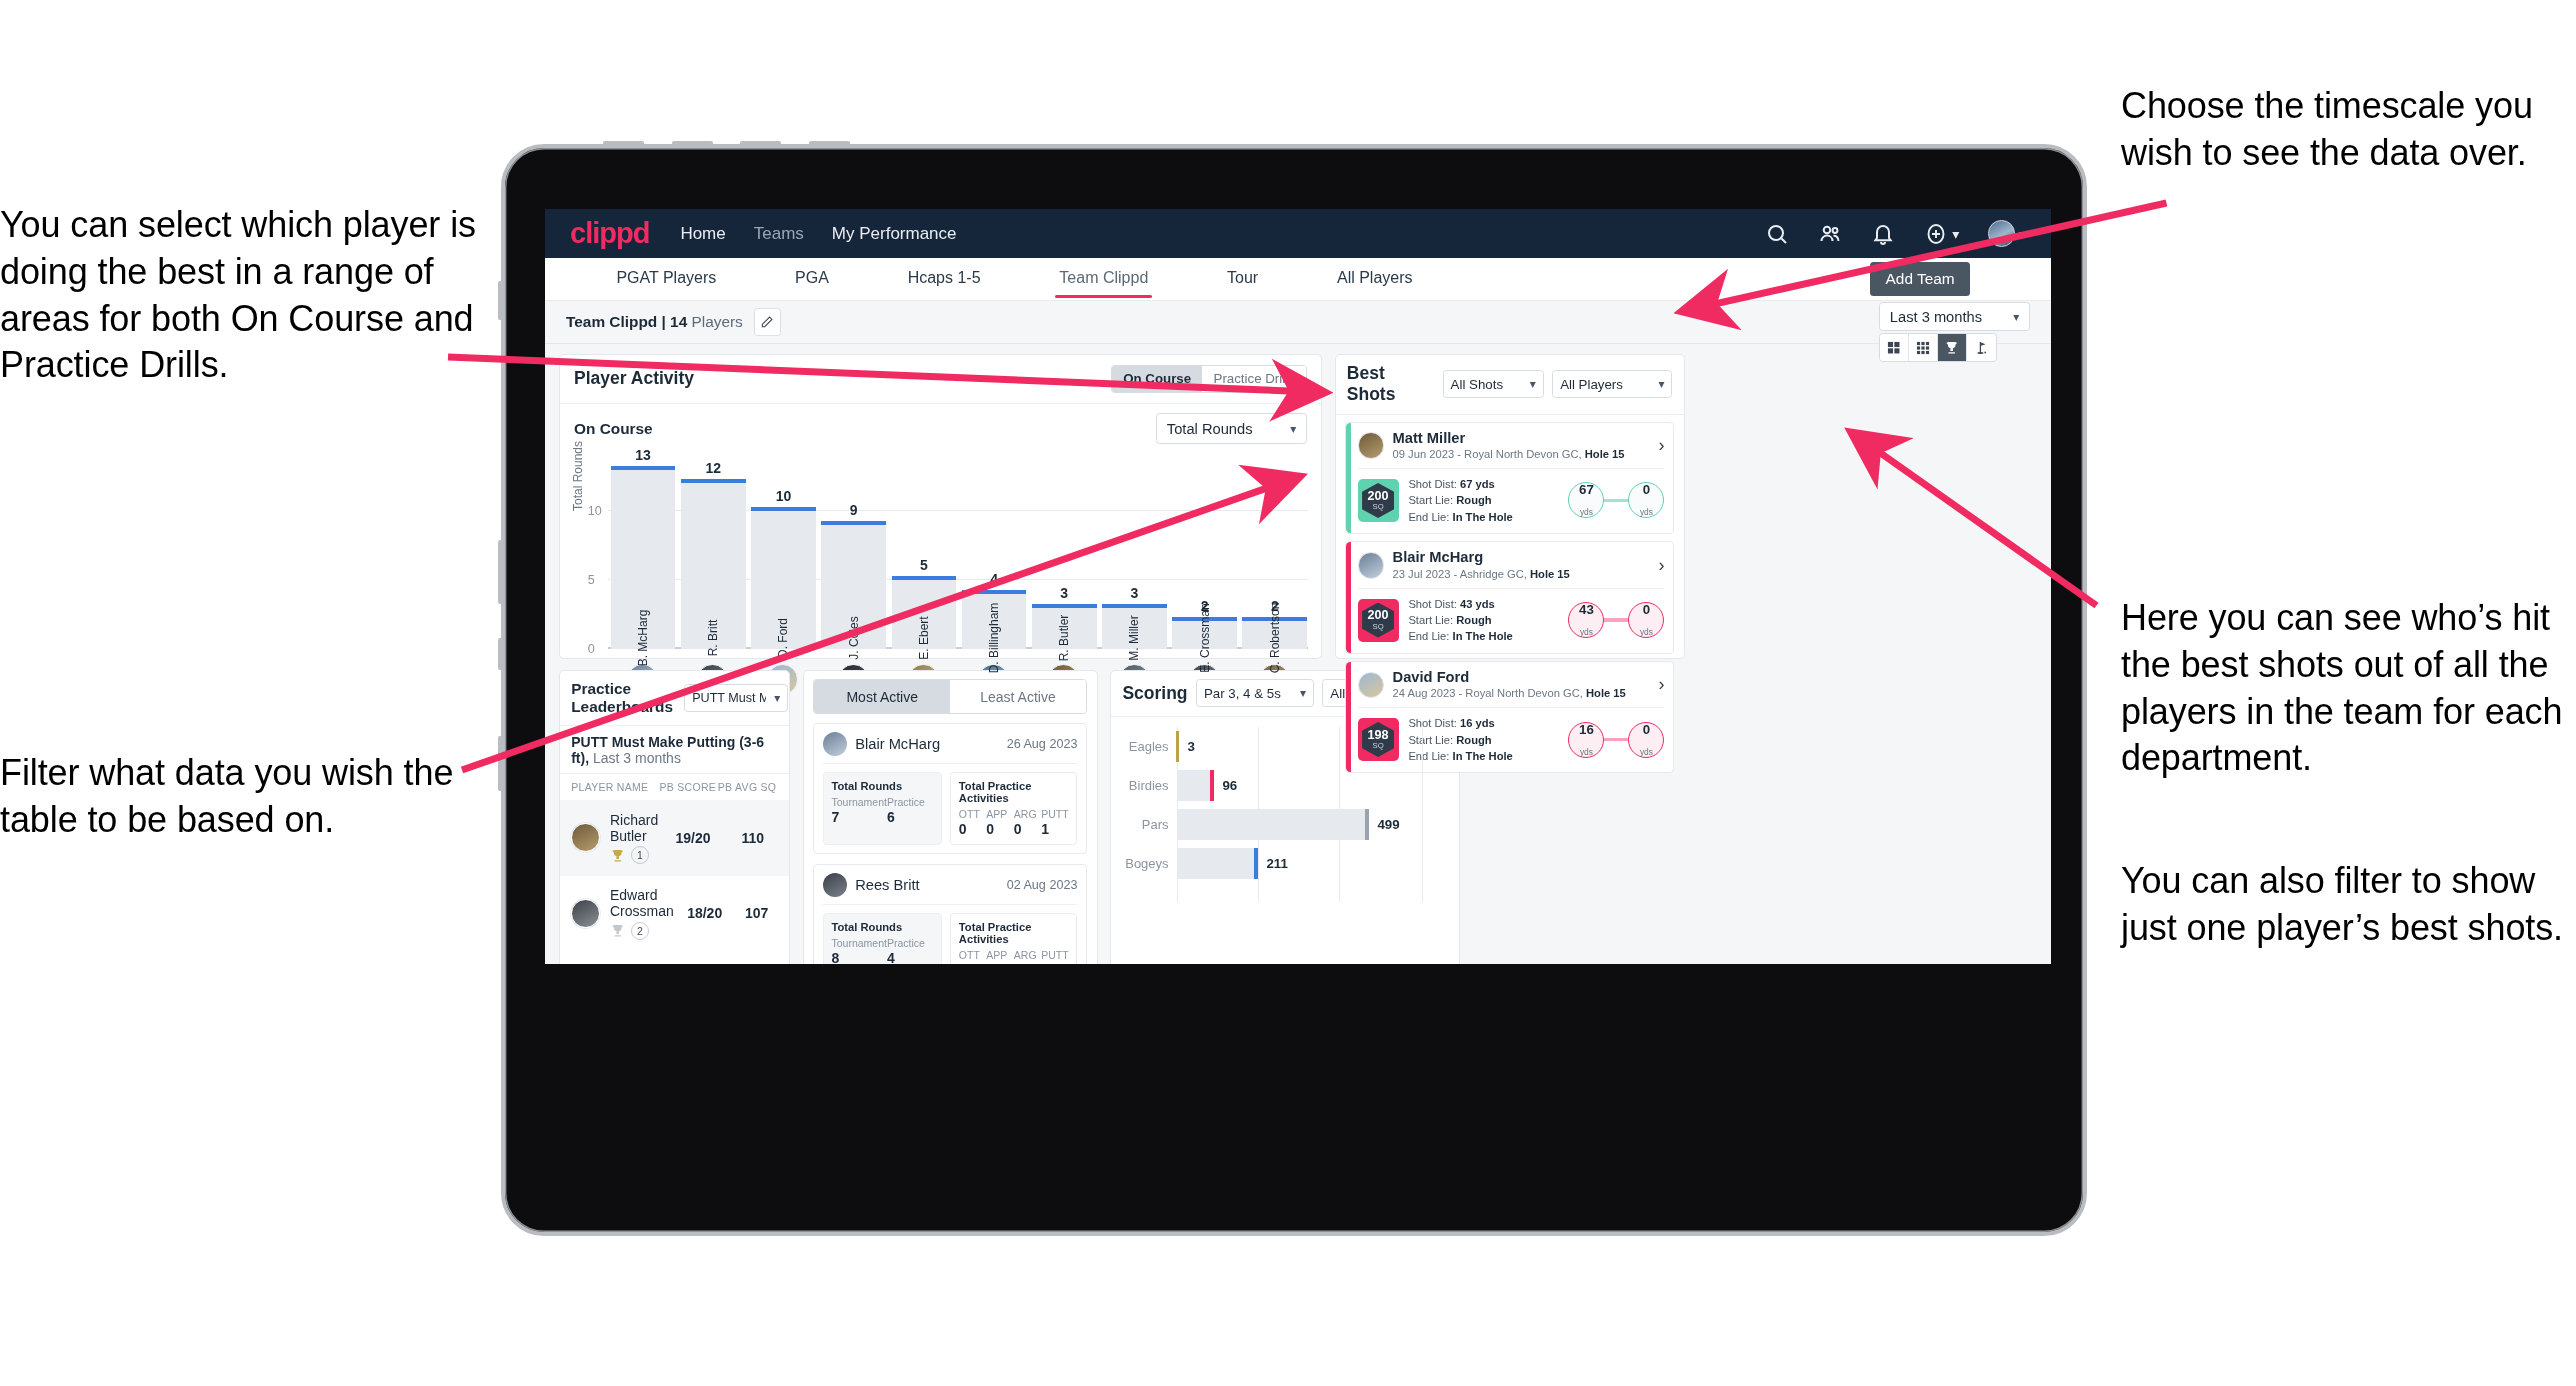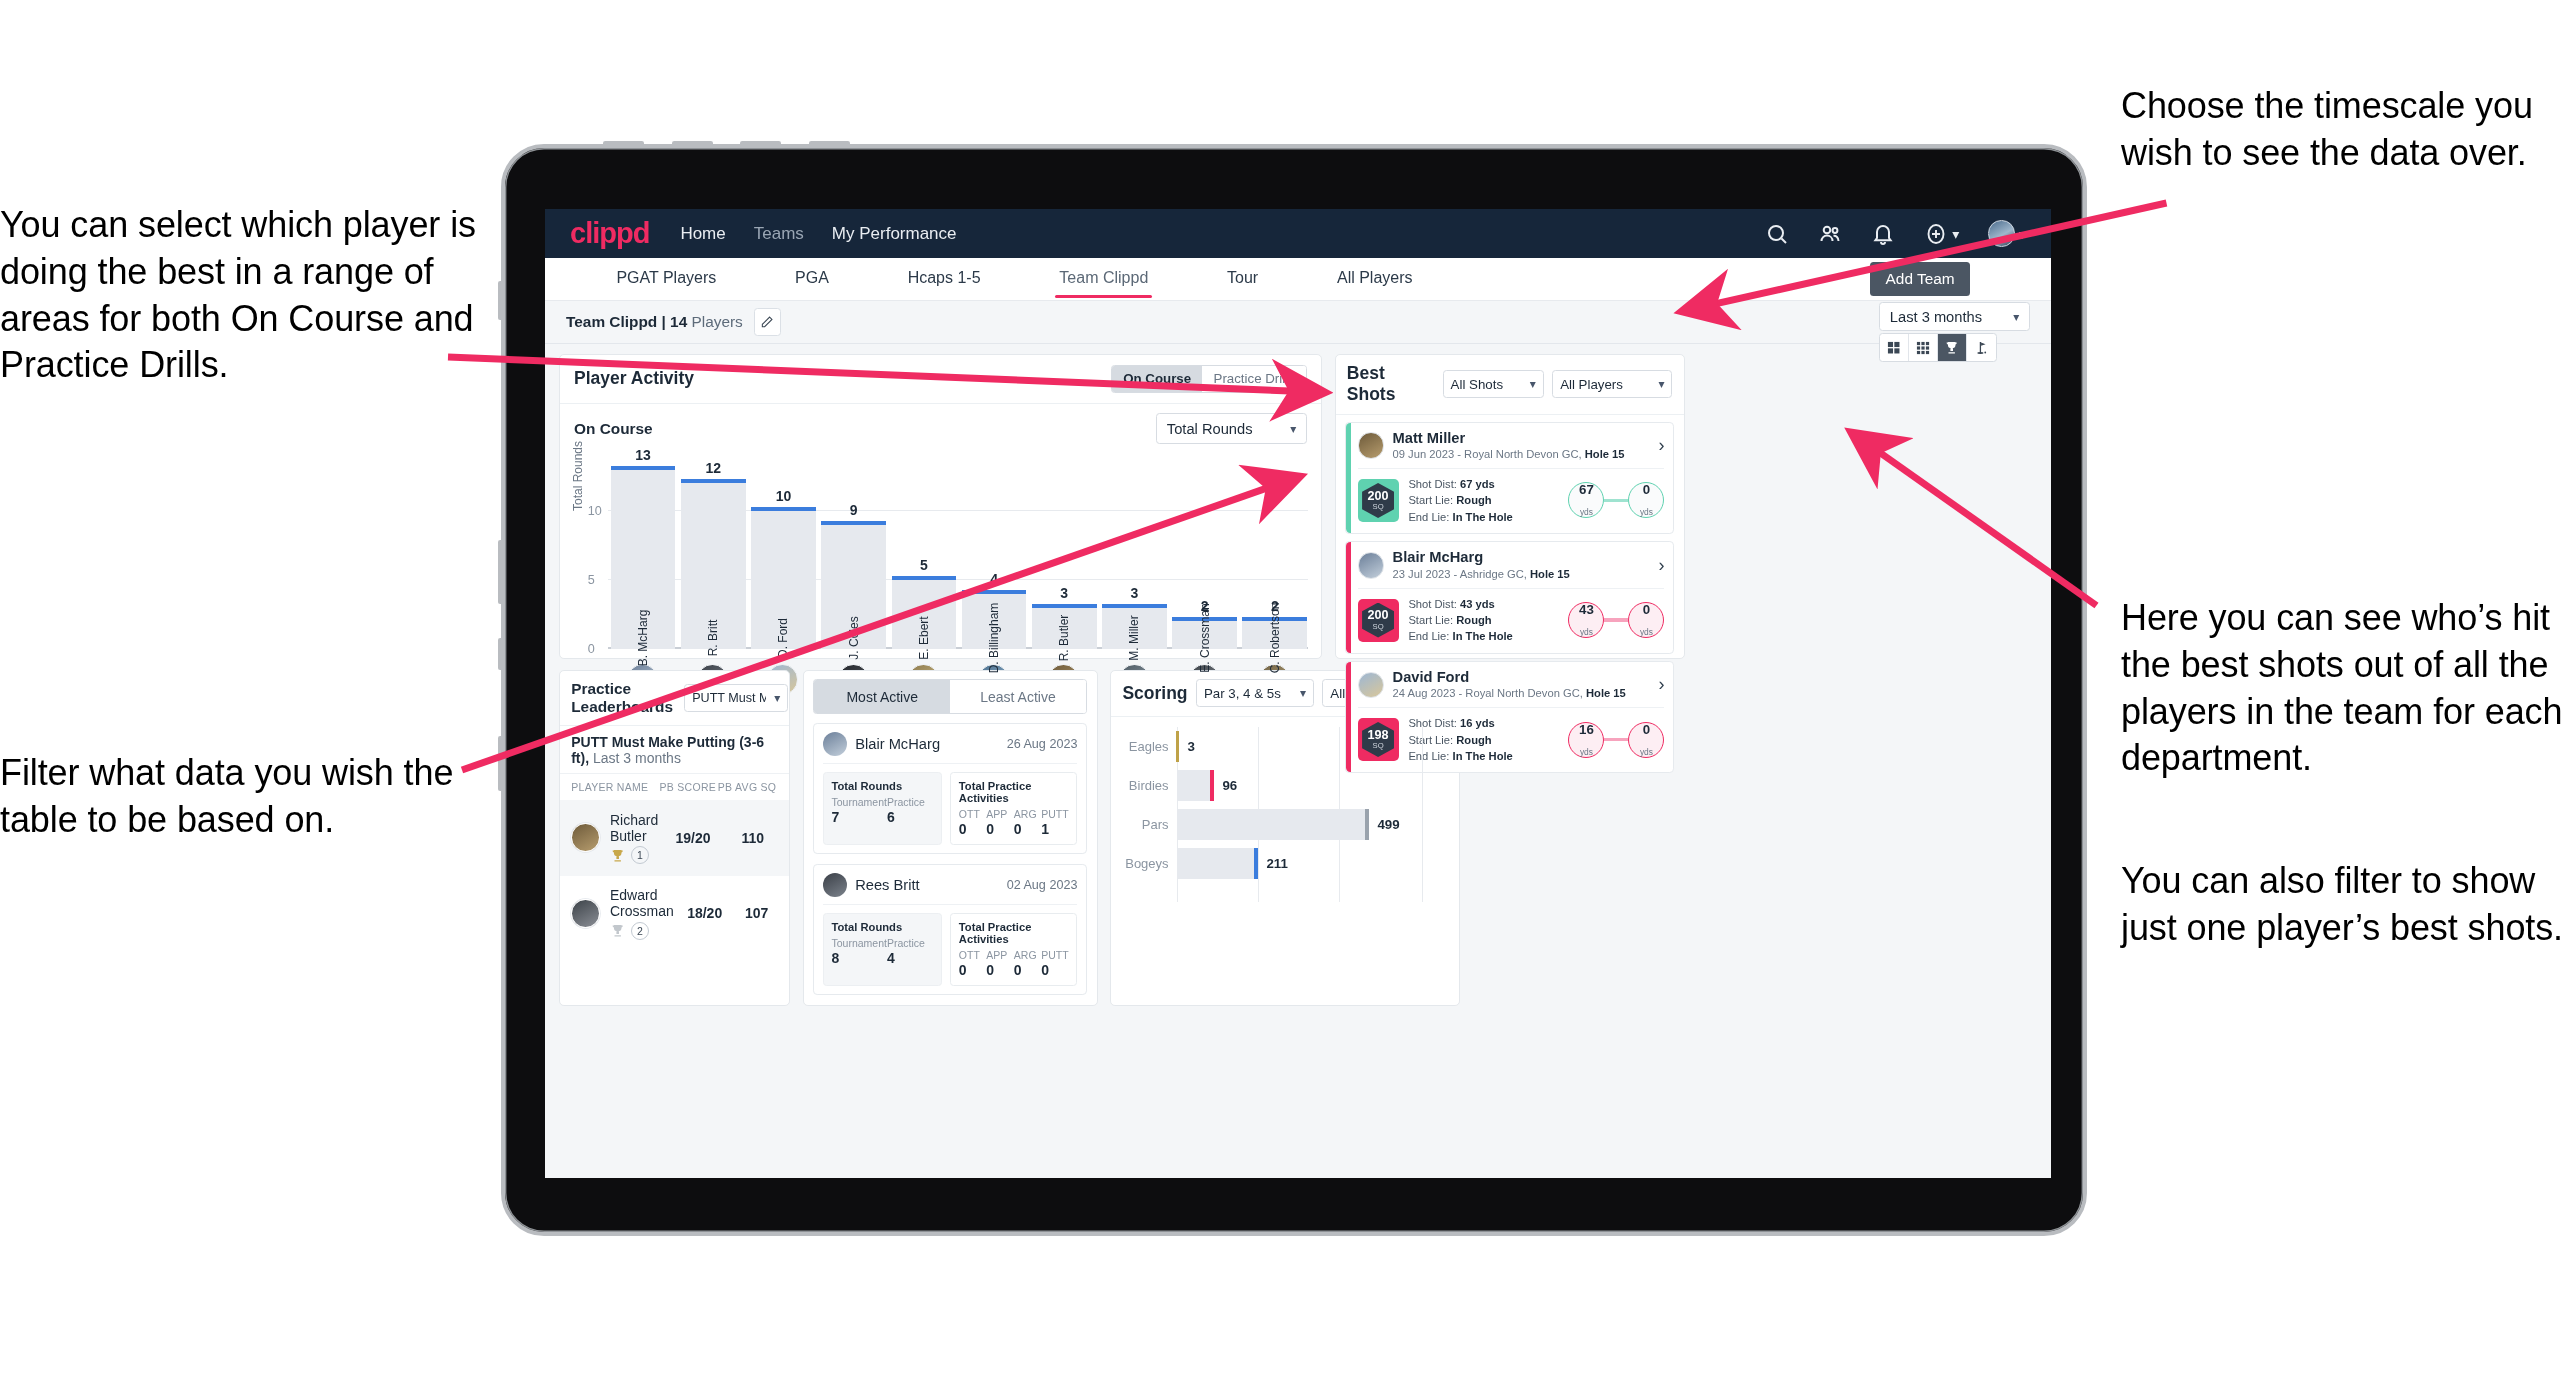--- a/index.html
+++ b/index.html
@@ -28,21 +28,21 @@
   .v1 { top:-7px; left:98px;  width:41px;  height:7px; }
   .v2 { top:-7px; left:167px;  width:41px;  height:7px; }
   .v3 { top:-7px; left:235px;  width:41px;  height:7px; }
   .v4 { top:-7px; left:304px;  width:41px;  height:7px; }
   .side-l { position:absolute; left:-7px; background:#b9bcc0; border-radius:2.1px; width:7px;}
   .sl1 { top:133px; height:39px; }
   .sl2 { top:392px; height:64px; }
   .sl3 { top:490px; height:32px; }
   .sl4 { top:588px; height:55px; }
 
-  .screen { position:absolute; left:40px; top:61px; width:1506px; height:969px;
+  .screen { position:absolute; left:40px; top:61px; width:1506px; height:755px;
      background:#c2410c; overflow:hidden; }
 
   
   .topnav { height:49px; background:#16263a; display:flex; align-items:center;
      padding:0 25px; position:relative; }
   .logo { color:#ef2b62; font-size:29px; font-weight:700; letter-spacing:-1px;
      font-family:"Liberation Sans", sans-serif; margin-right:31px; }
   .navlink { color:#e9edf2; font-size:17px; margin-right:28px; }
   .navlink.dim { color:#9aa6b4; }
   .topnav-right { margin-left:auto; display:flex; align-items:center; gap:29px; }

